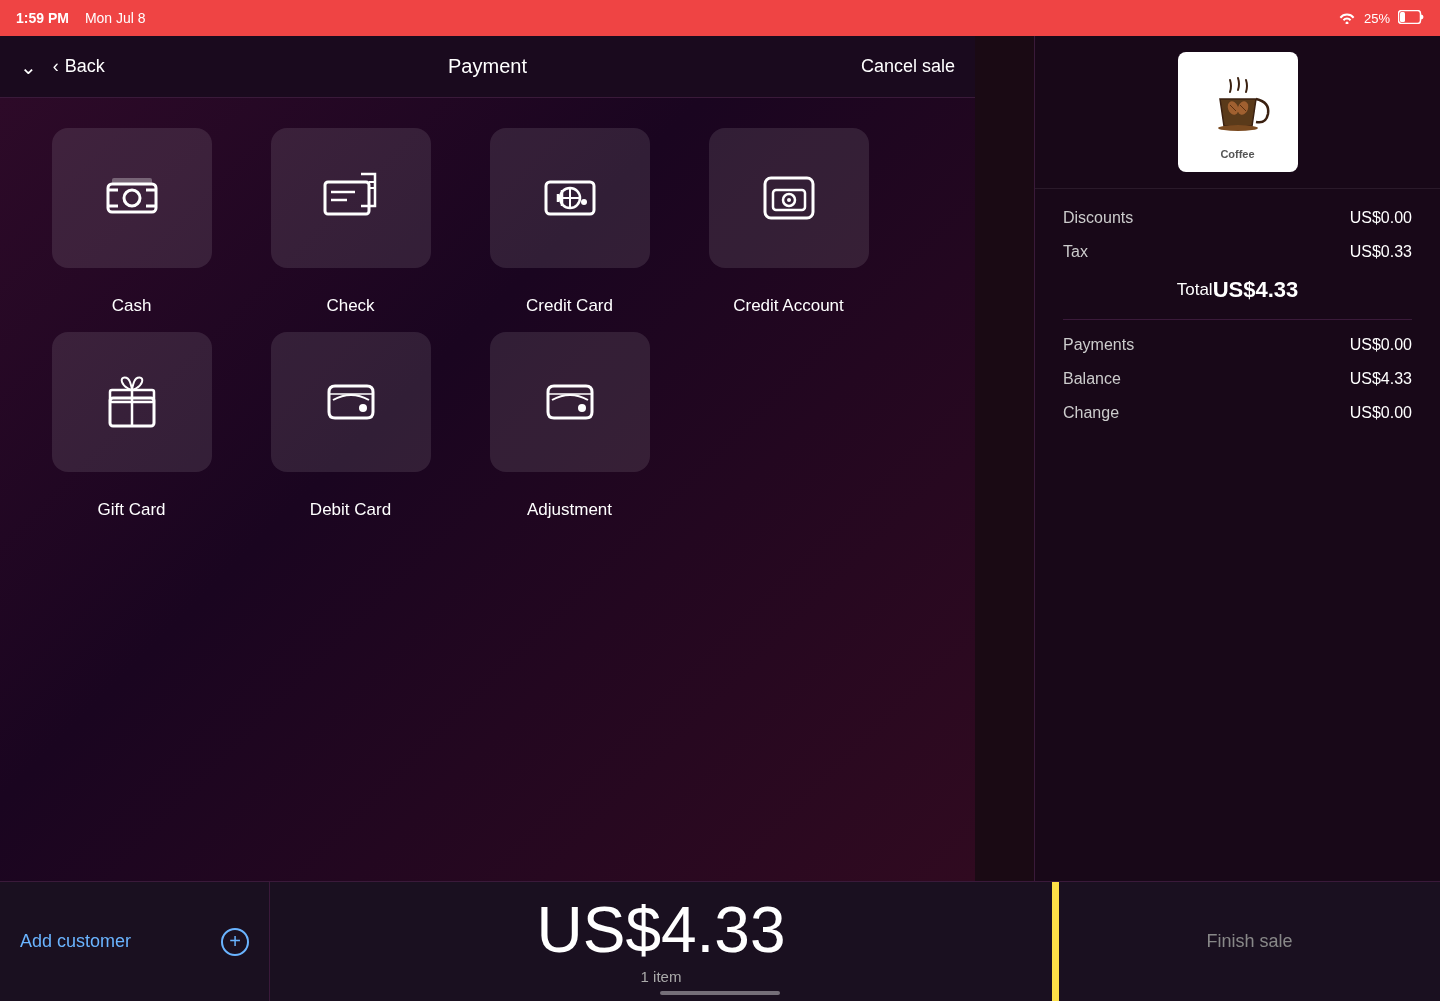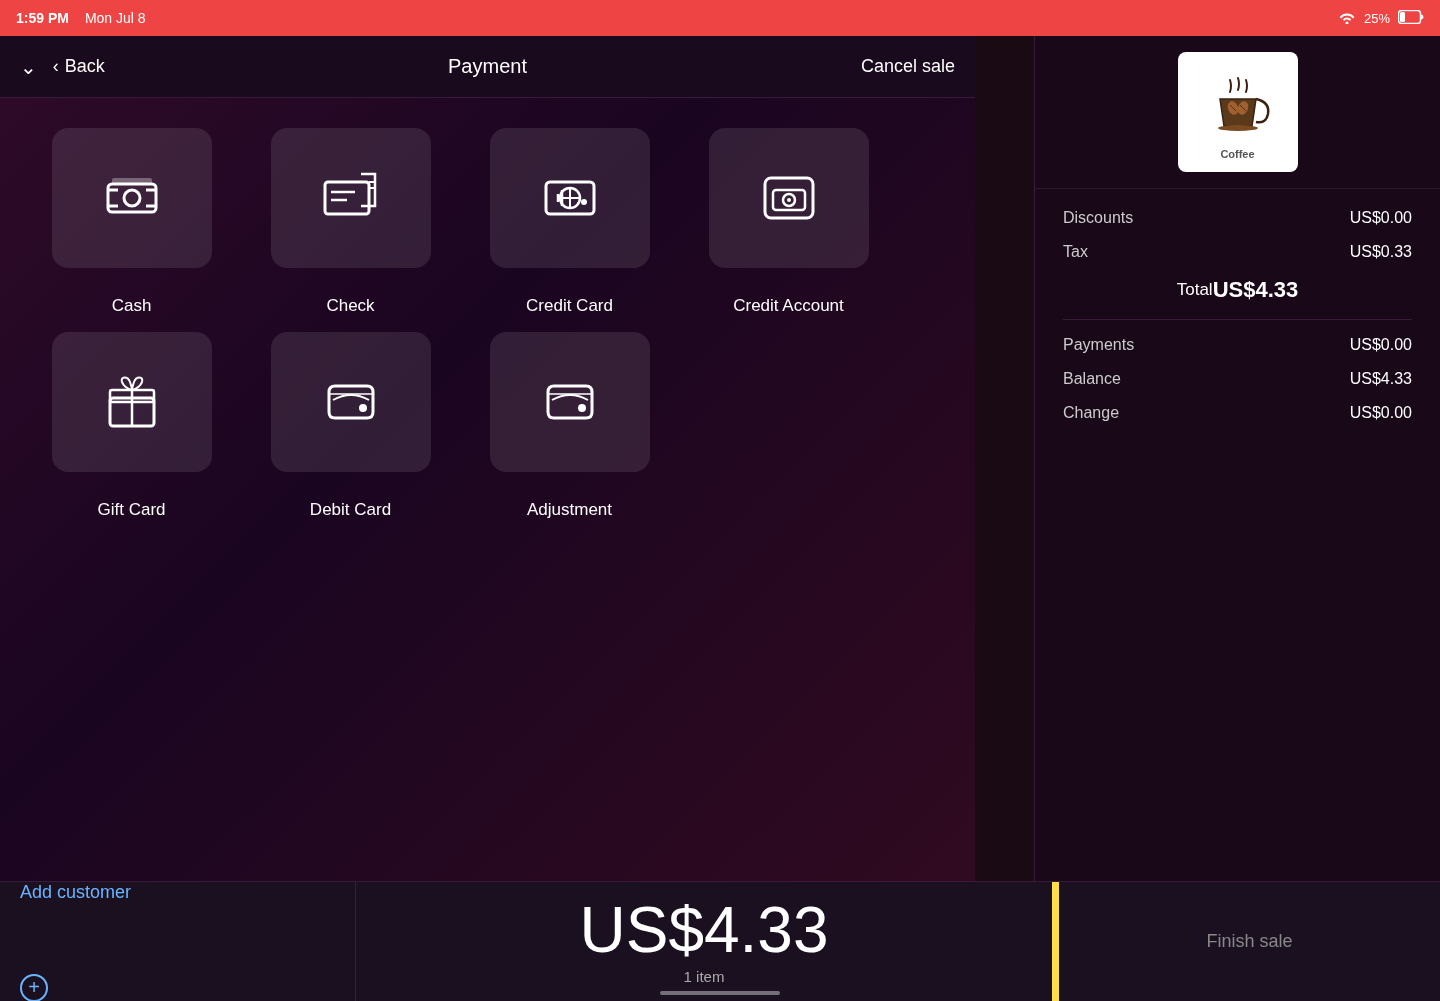--- a/index.html
+++ b/index.html
@@ -224,29 +224,28 @@
       position: absolute;
       bottom: 0; left: 0; right: 0;
       height: 120px;
       background: #1a1020;
       border-top: 1px solid #3a1a3a;
       display: flex;
       align-items: center;
     }
 
     .add-customer-area {
-      width: 356px;
+      width: 270px;
       height: 120px;
       padding: 0 20px;
       display: flex;
-      align-items: flex-start;
+      align-items: center;
       justify-content: space-between;
       border-right: 1px solid #3a1a3a;
       cursor: pointer;
-      flex-direction: column;
     }
 
     .add-customer-text {
       font-size: 18px;
       color: #6ab4ff;
     }
 
     .add-customer-icon {
       width: 28px;
       height: 28px;

